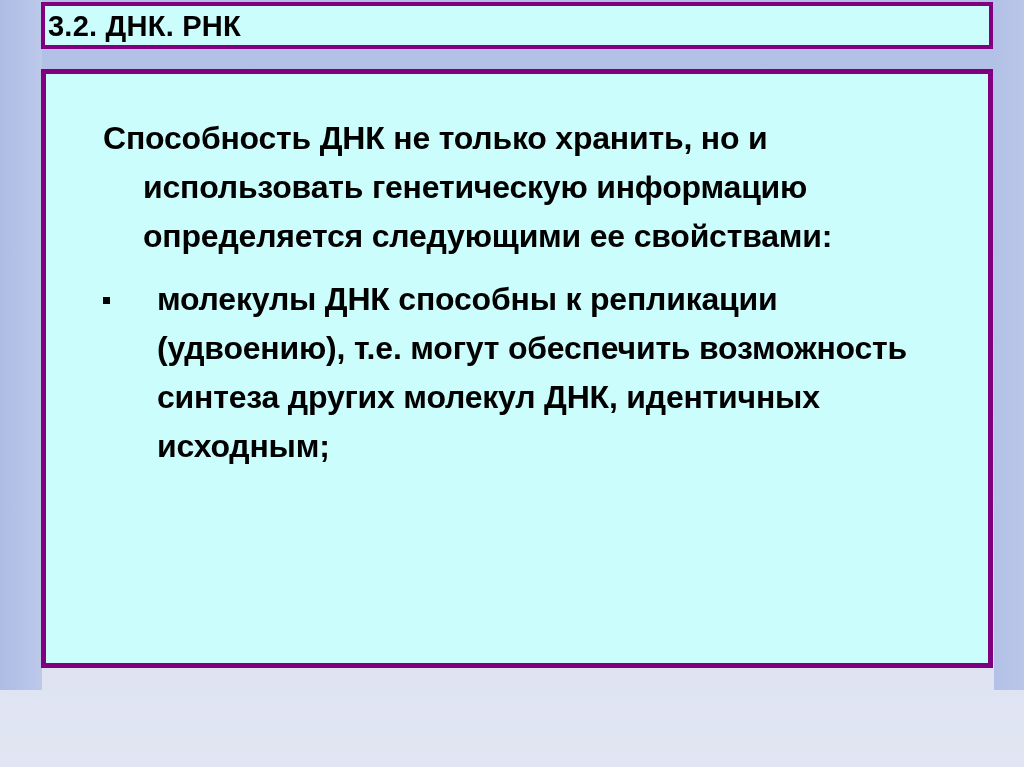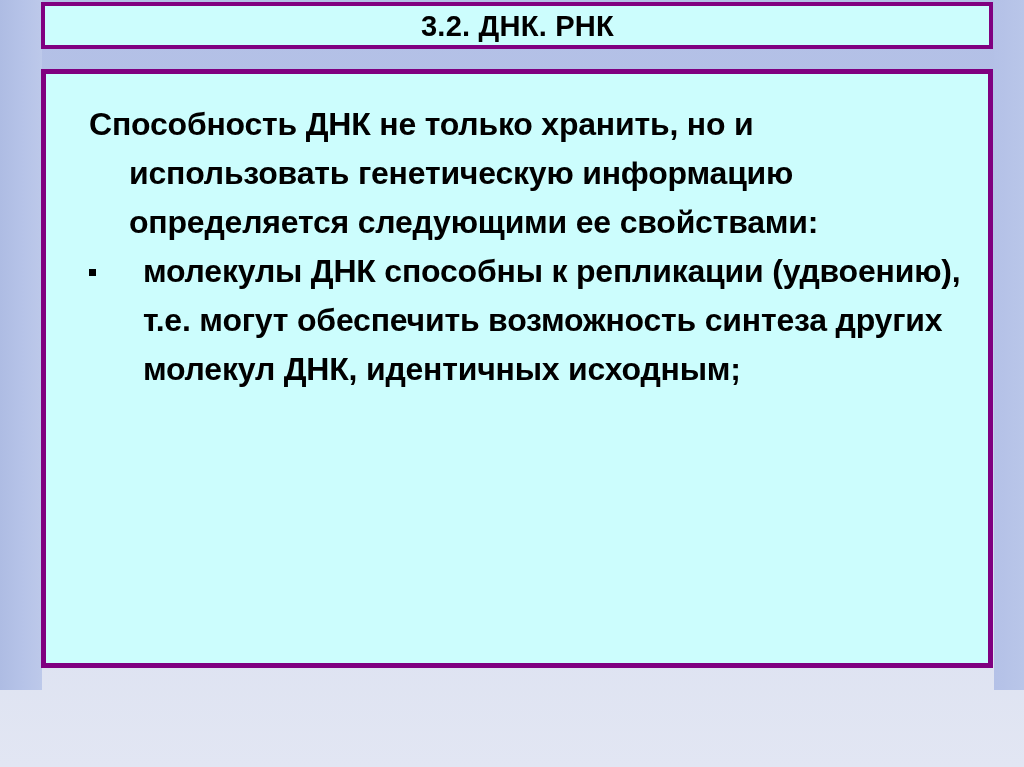--- a/index.html
+++ b/index.html
@@ -52,21 +52,21 @@
     position: absolute;
     left: 41px;
     top: 2px;
     width: 952px;
     height: 47px;
     box-sizing: border-box;
     background: #ccfdfd;
     border: 4px solid #800080;
     display: flex;
     align-items: center;
-    justify-content: center;
+    justify-content: flex-start;
     overflow: hidden;
   }
   #title-text {
     font-size: 30px;
     font-weight: bold;
     color: #000000;
     letter-spacing: 0.2px;
     line-height: 1;
     white-space: nowrap;
     transform: scaleX(0.97);
@@ -87,21 +87,21 @@
 
   #body-content {
     position: absolute;
     left: 0;
     top: 26px;
     width: 100%;
   }
 
   .para {
     position: relative;
-    margin: 0;
+    margin: 14px;
     padding: 0 6px 0 83px;
     text-indent: -40px;
     color: #000000;
     font-size: 32px;
     font-weight: bold;
     line-height: 49px;
     letter-spacing: -0.2px;
   }
 
   .bullet-para {

